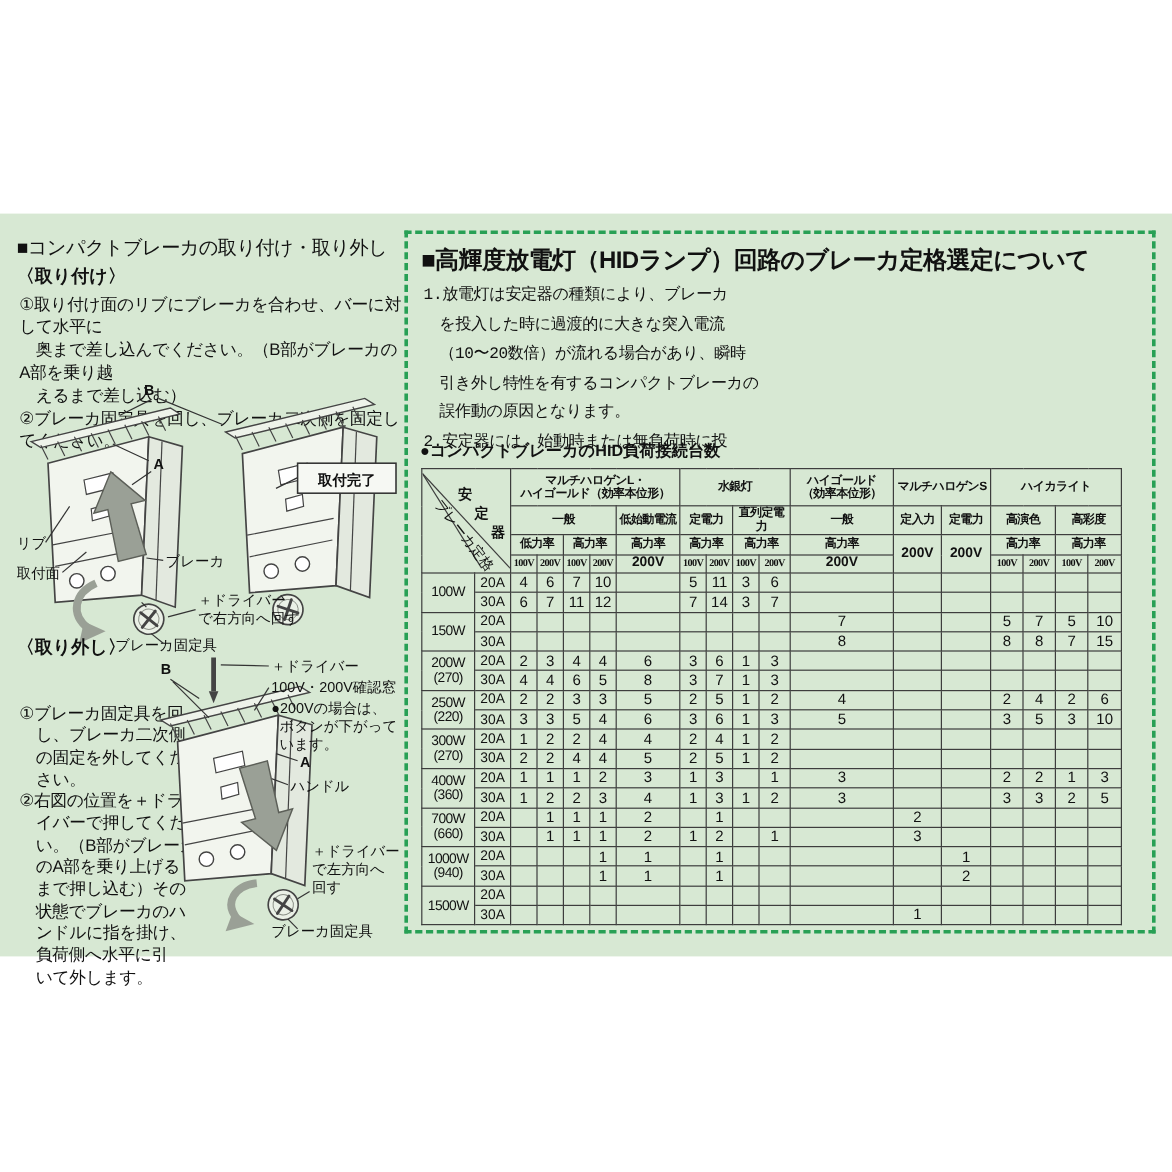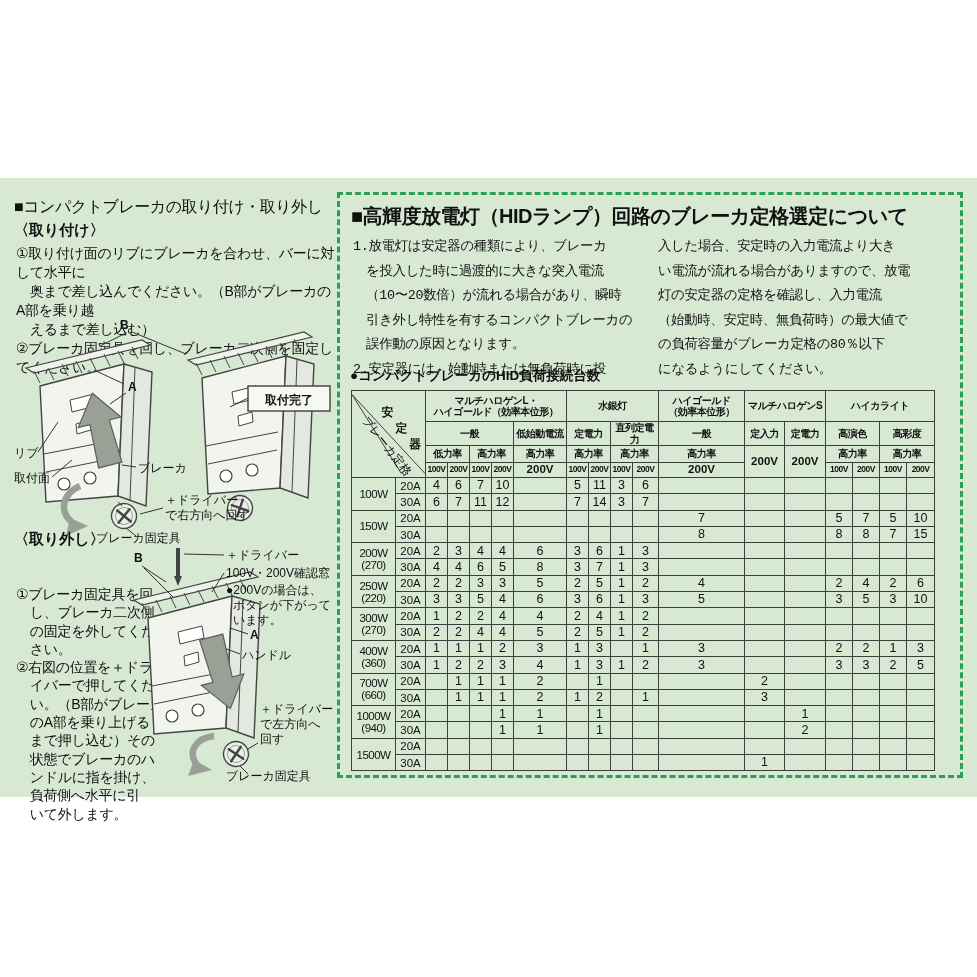--- a/index.html
+++ b/index.html
@@ -36,21 +36,21 @@
   
   table.hid{position:absolute;left:11px;top:195px;width:583px;border-collapse:collapse;
             table-layout:fixed;border:1.5px solid #333;}
   table.hid th,table.hid td{border:1px solid #3d3d3d;text-align:center;vertical-align:middle;
             padding:0;overflow:hidden;}
   table.hid thead th{font-size:10px;font-weight:600;white-space:pre-line;line-height:1.15;letter-spacing:-0.5px;}
   table.hid thead tr:nth-child(1){height:31px;}
   table.hid thead tr:nth-child(2){height:17px;}
   table.hid thead tr:nth-child(3){height:17px;}
   table.hid thead tr:nth-child(4){height:15px;}
-  table.hid th.sm{font-size:8.5px;letter-spacing:-0.5px;}
+  table.hid th.sm{font-size:8.5px;letter-spacing:-0.5px;font-family:Liberation Serif, serif;}
   table.hid th.big{font-size:11.5px;letter-spacing:0;}
   table.hid tbody tr{height:16.3px;}
   td.watt{font-size:11.5px;white-space:pre-line;line-height:1.05;letter-spacing:-0.5px;}
   td.amp{font-size:11.5px;}
   td.num{font-size:12.5px;line-height:1;}
   td.corner{position:relative;padding:0;}
   .cornersvg{position:absolute;inset:0;width:100%;height:100%;}
   .cornersvg line{stroke:#3d3d3d;stroke-width:1;}
 </style>
 </head>
@@ -175,26 +175,20 @@
   </svg>
 
   <section class="dash-box">
     <h2 class="rtitle">■高輝度放電灯（HIDランプ）回路のブレーカ定格選定について</h2>
     <p class="rbody rbody-l">1.放電灯は安定器の種類により、ブレーカ
 　を投入した時に過渡的に大きな突入電流
 　（10〜20数倍）が流れる場合があり、瞬時
 　引き外し特性を有するコンパクトブレーカの
 　誤作動の原因となります。
 2.安定器には、始動時または無負荷時に投</p>
-    <p class="rbody rbody-r">入した場合、安定時の入力電流より大き
-い電流が流れる場合がありますので、放電
-灯の安定器の定格を確認し、入力電流
-（始動時、安定時、無負荷時）の最大値で
-の負荷容量がブレーカ定格の80％以下
-になるようにしてください。</p>
     <h3 class="ttitle">●コンパクトブレーカのHID負荷接続台数</h3>
     <table class="hid">
       <colgroup>
           <col style="width: 44px;">
           <col style="width: 30px;">
           <col style="width: 22px;">
           <col style="width: 22px;">
           <col style="width: 22px;">
           <col style="width: 22px;">
           <col style="width: 53px;">

